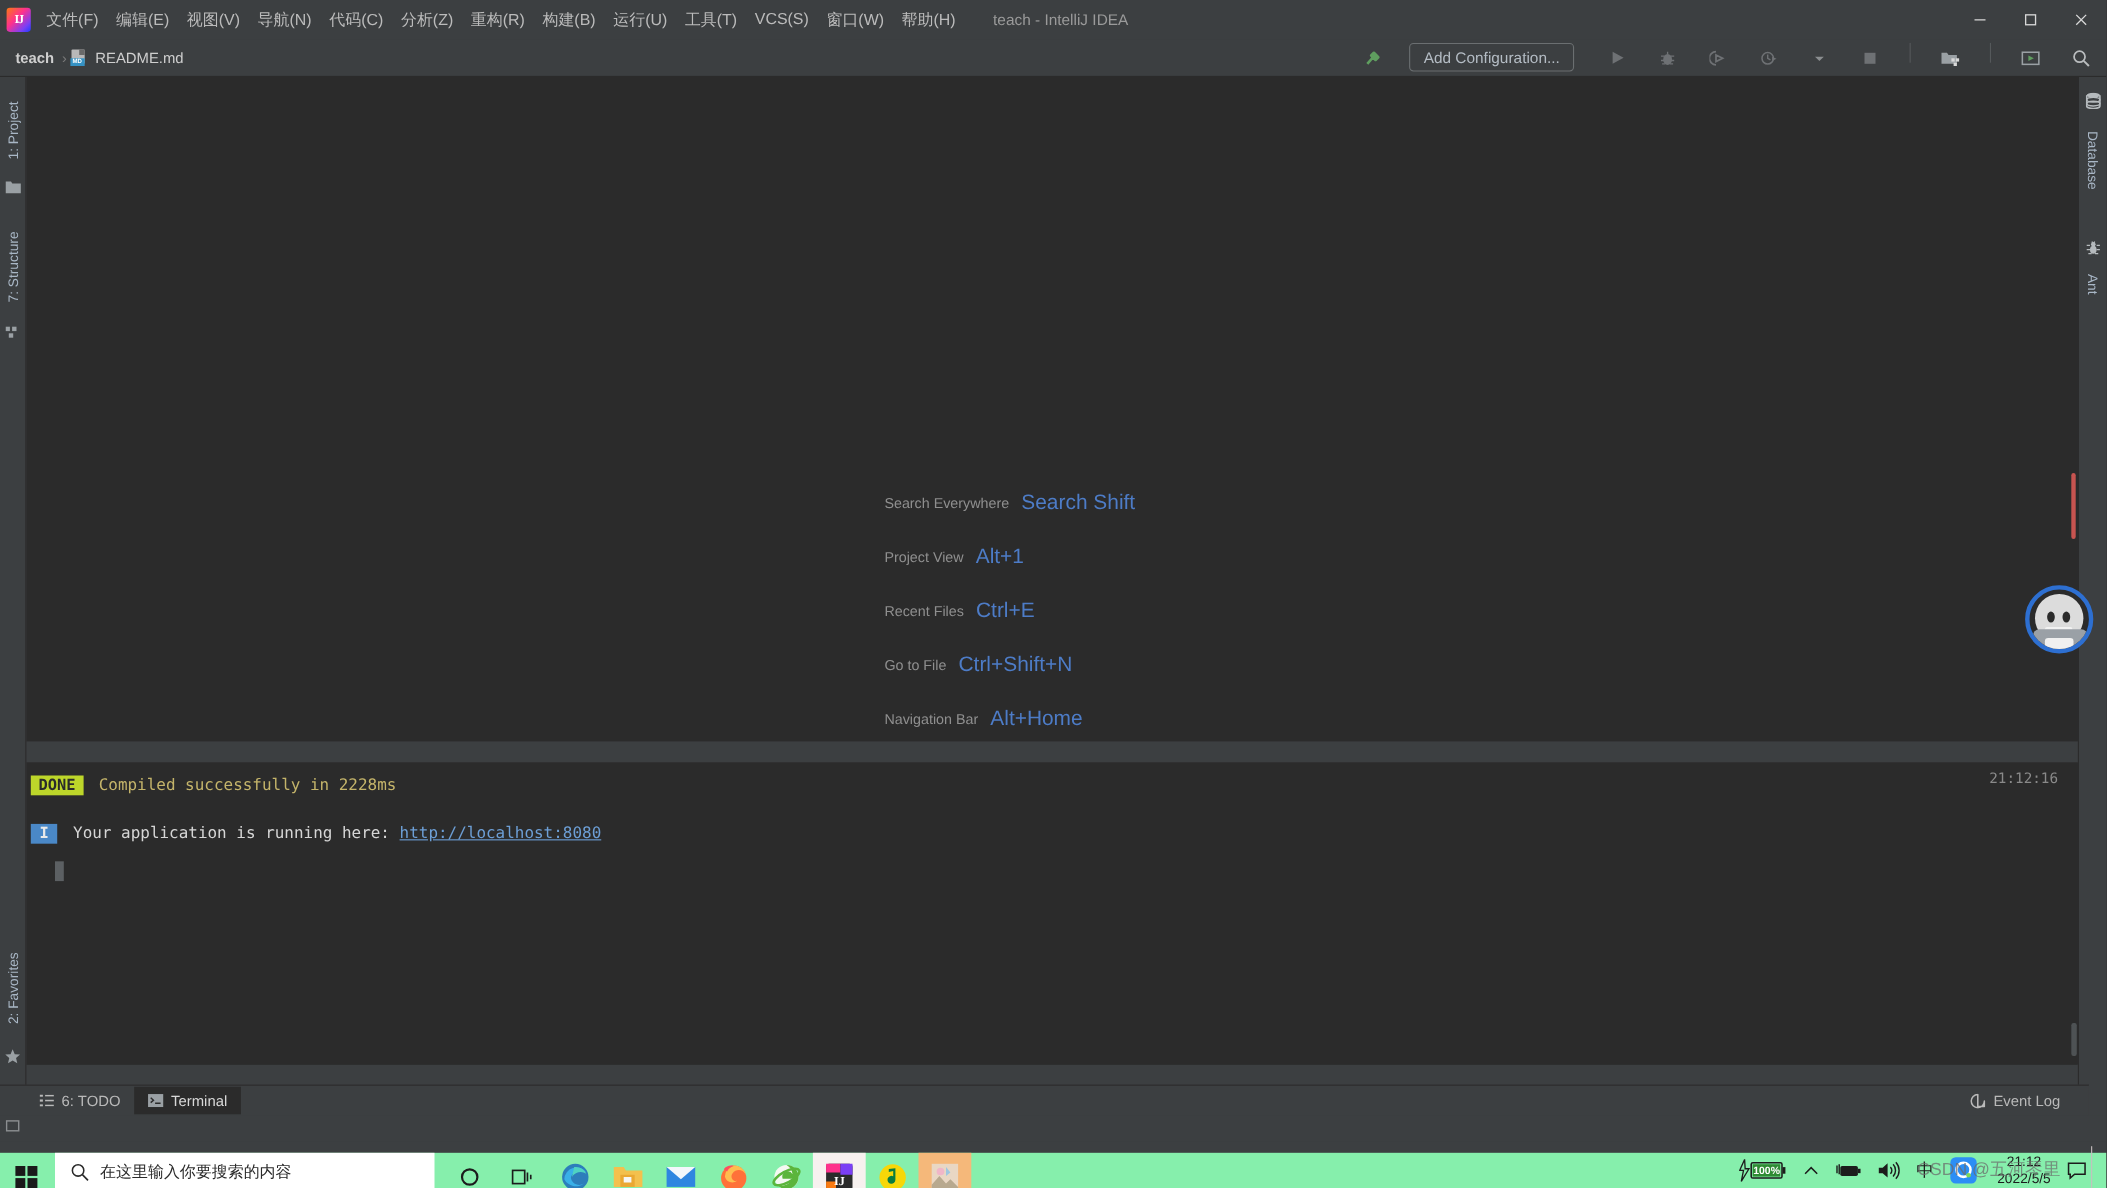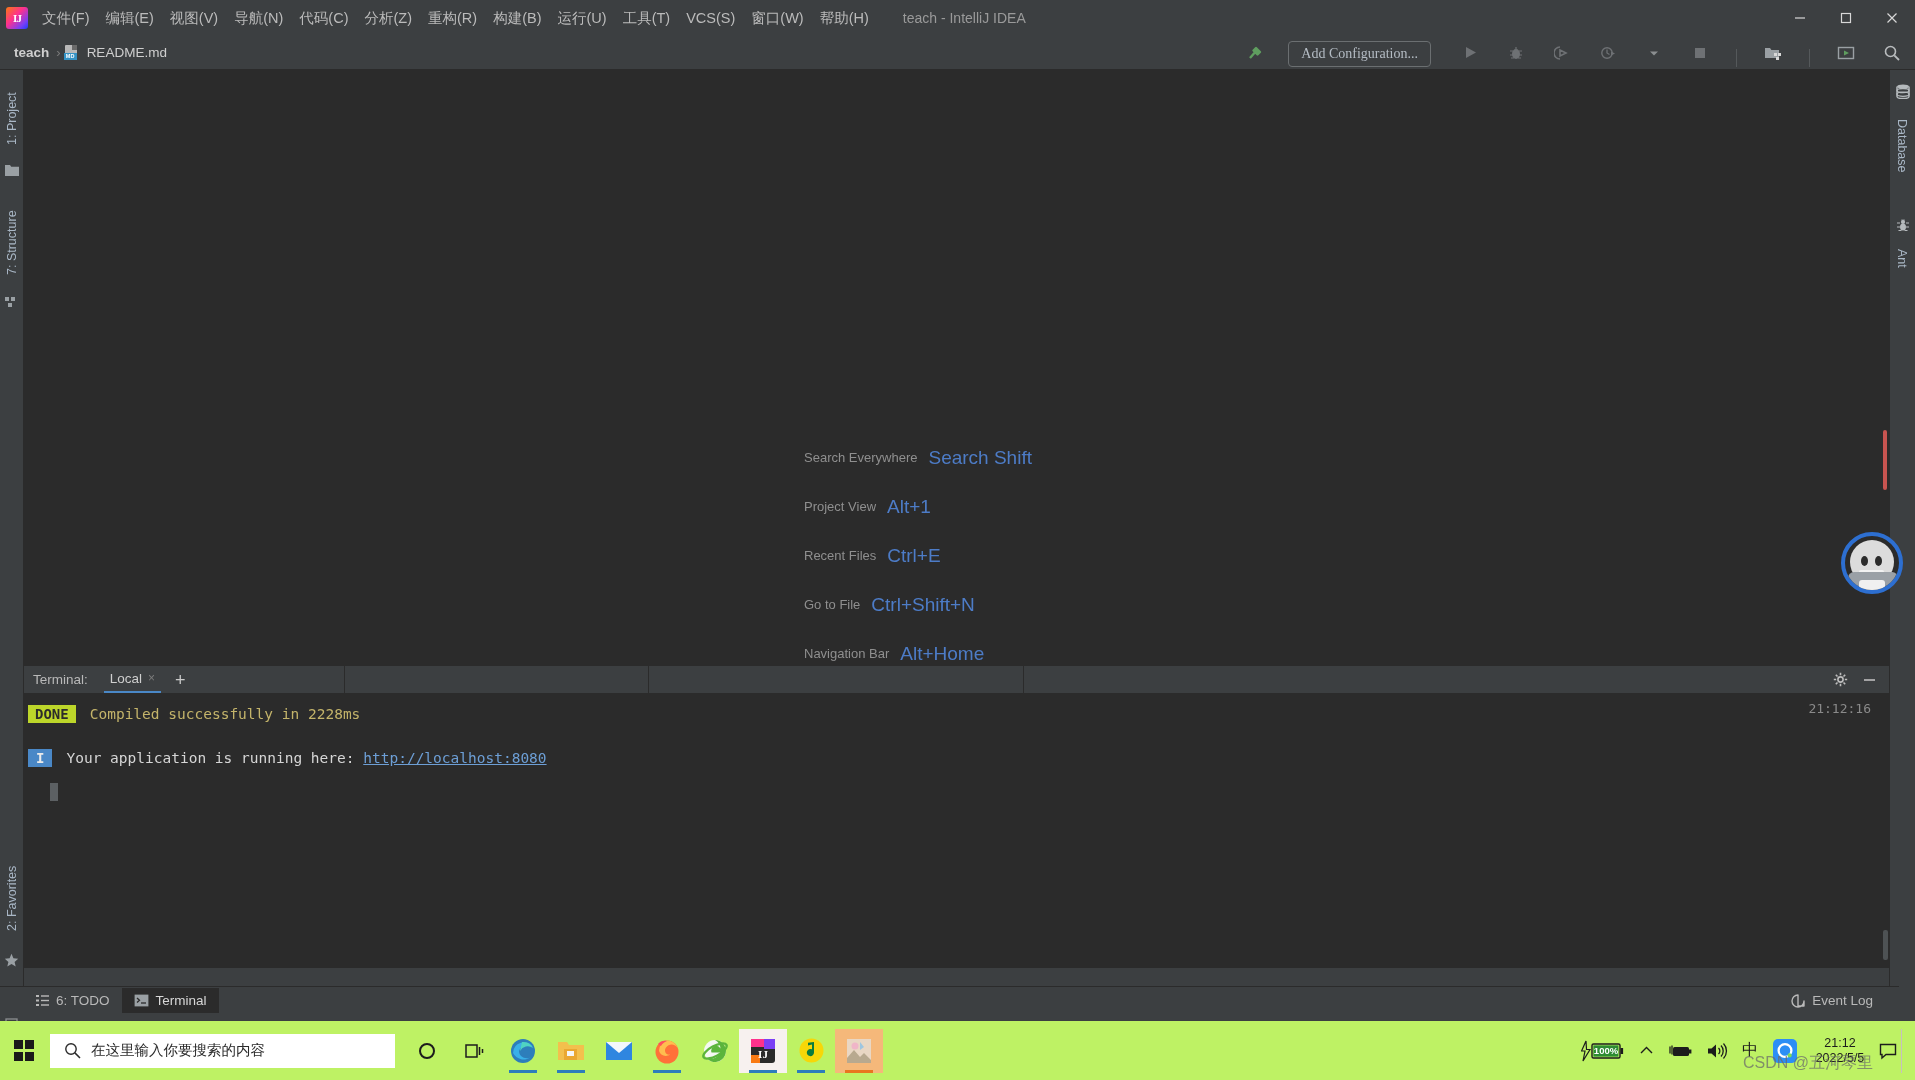--- a/index.html
+++ b/index.html
@@ -49,21 +49,21 @@
   .crumb-file { color:#cfcfcf; font-size:13.5px; padding:2px 4px; }
   .md-icon { width:15px; height:15px; position:relative; margin-right:4px; flex:none; }
   .md-icon .pg { position:absolute; left:1px; top:0; width:12px; height:13px;
      background:#b8b8b8; border-radius:1px; }
   .md-icon .fold { position:absolute; right:2px; top:0; width:5px; height:5px;
      background:#6a6a6a; }
   .md-icon .tag { position:absolute; left:0px; bottom:0px; width:13px; height:7px;
      background:#3592c4; color:#fff; font-size:5.5px; line-height:7px; text-align:center;
      font-family:"Liberation Sans",sans-serif; font-weight:bold;}
 
-  .tb-right { margin-left:auto; display:flex; align-items:flex-end; padding-right:8px; gap:16px;font-family:Liberation Serif, serif; }
+  .tb-right { margin-left:auto; display:flex; align-items:flex-start; padding-right:8px; gap:16px; }
   .tb-ico { width:30px; height:28px; display:flex; align-items:center; justify-content:center; }
   .addconfig {
     border:1px solid #6b6f71; border-radius:4px; color:#b4bcc4; font-size:14px;
     padding:4px 12px; margin:0 8px 0 2px; background:transparent; white-space:nowrap;
   }
   .tb-sep { width:1px; height:18px; background:#55595b; margin:0 5px; }
 
   
   .left-strip {
     position:absolute; top:70px; left:0; width:24px; bottom:86px;
@@ -162,22 +162,22 @@
   .sbtn { display:flex; align-items:center; gap:7px; padding:5px 12px;
      color:#b9b9b9; font-size:13.5px; }
   .sbtn.active { background:#2b2b2b; color:#d8d8d8; }
   .status-right { margin-left:auto; display:flex; align-items:center; padding-right:14px; }
 
   .bottom-gap { position:absolute; left:0; right:0; top:1014px; height:24px; background:#3c3f41; }
   .corner-ico { position:absolute; left:5px; top:1017px; }
 
   
   .taskbar {
-    position:absolute; left:0; bottom:0; width:1915px; height:59px;
-    background:#bef264; display:flex; align-items:center;
+    position:absolute; left:0; bottom:0; width:1915px; height:32px;
+    background:#86efac; display:flex; 
   }
   .start { width:48px; height:44px; display:flex; align-items:center; justify-content:center; }
   .start .g { display:grid; grid-template-columns:9px 9px; grid-template-rows:9px 9px; gap:2.5px; }
   .start .g i { background:#1a1a1a; display:block; }
   .tb-search {
     width:345px; height:34px; background:#fff; display:flex; align-items:center;
     gap:10px; padding-left:14px; margin-left:2px;
   }
   .tb-search span { color:#2a2a2a; font-size:14.5px; }
   .tb-app { width:48px; height:44px; display:flex; align-items:center; justify-content:center;
@@ -408,44 +408,20 @@
 
   <div class="avatar">
     <div class="head"></div>
     <div class="eye l"></div>
     <div class="eye r"></div>
     <div class="mouth"></div>
     <div class="body"></div>
     <div class="body2"></div>
   </div>
 
-  <div class="term-head">
-    <span class="term-label">Terminal:</span>
-    <div class="term-tab">
-      <span>Local</span>
-      <span class="term-x">×</span>
-    </div>
-    <span class="term-plus">+</span>
-    <div class="term-div" style="margin-left:158px;"></div>
-    <div class="term-div" style="margin-left:303px;"></div>
-    <div class="term-div" style="margin-left:374px;"></div>
-    <div class="term-head-right">
-      <span>
-        <svg width="15" height="15" viewBox="0 0 15 15">
-          <circle cx="7.5" cy="7.5" r="2.6" fill="none" stroke="#bdbdbd" stroke-width="1.6"></circle>
-          <path d="M7.5 0.8v2.4M7.5 11.8v2.4M0.8 7.5h2.4M11.8 7.5h2.4M2.8 2.8l1.7 1.7M10.5 10.5l1.7 1.7M12.2 2.8l-1.7 1.7M4.5 10.5l-1.7 1.7" stroke="#bdbdbd" stroke-width="1.6"></path>
-        </svg>
-      </span>
-      <span>
-        <svg width="15" height="12" viewBox="0 0 15 12">
-            <path d="M2 6h11" stroke="#bdbdbd" stroke-width="1.6"></path>
-          </svg>
-      </span>
-    </div>
-  </div>
 
   <div class="term-body">
     <div class="term-line" style="top:12px; left:4px;">
       <span class="badge-done">DONE</span>
       <span class="term-txt" style="margin-left:14px;">Compiled successfully in 2228ms</span>
     </div>
     <div class="term-line" style="top:56px; left:4px;">
       <span class="badge-i">I</span>
       <span class="term-txt2" style="margin-left:14px;">Your application is running here: </span>
       <span class="term-link">http://localhost:8080</span>

